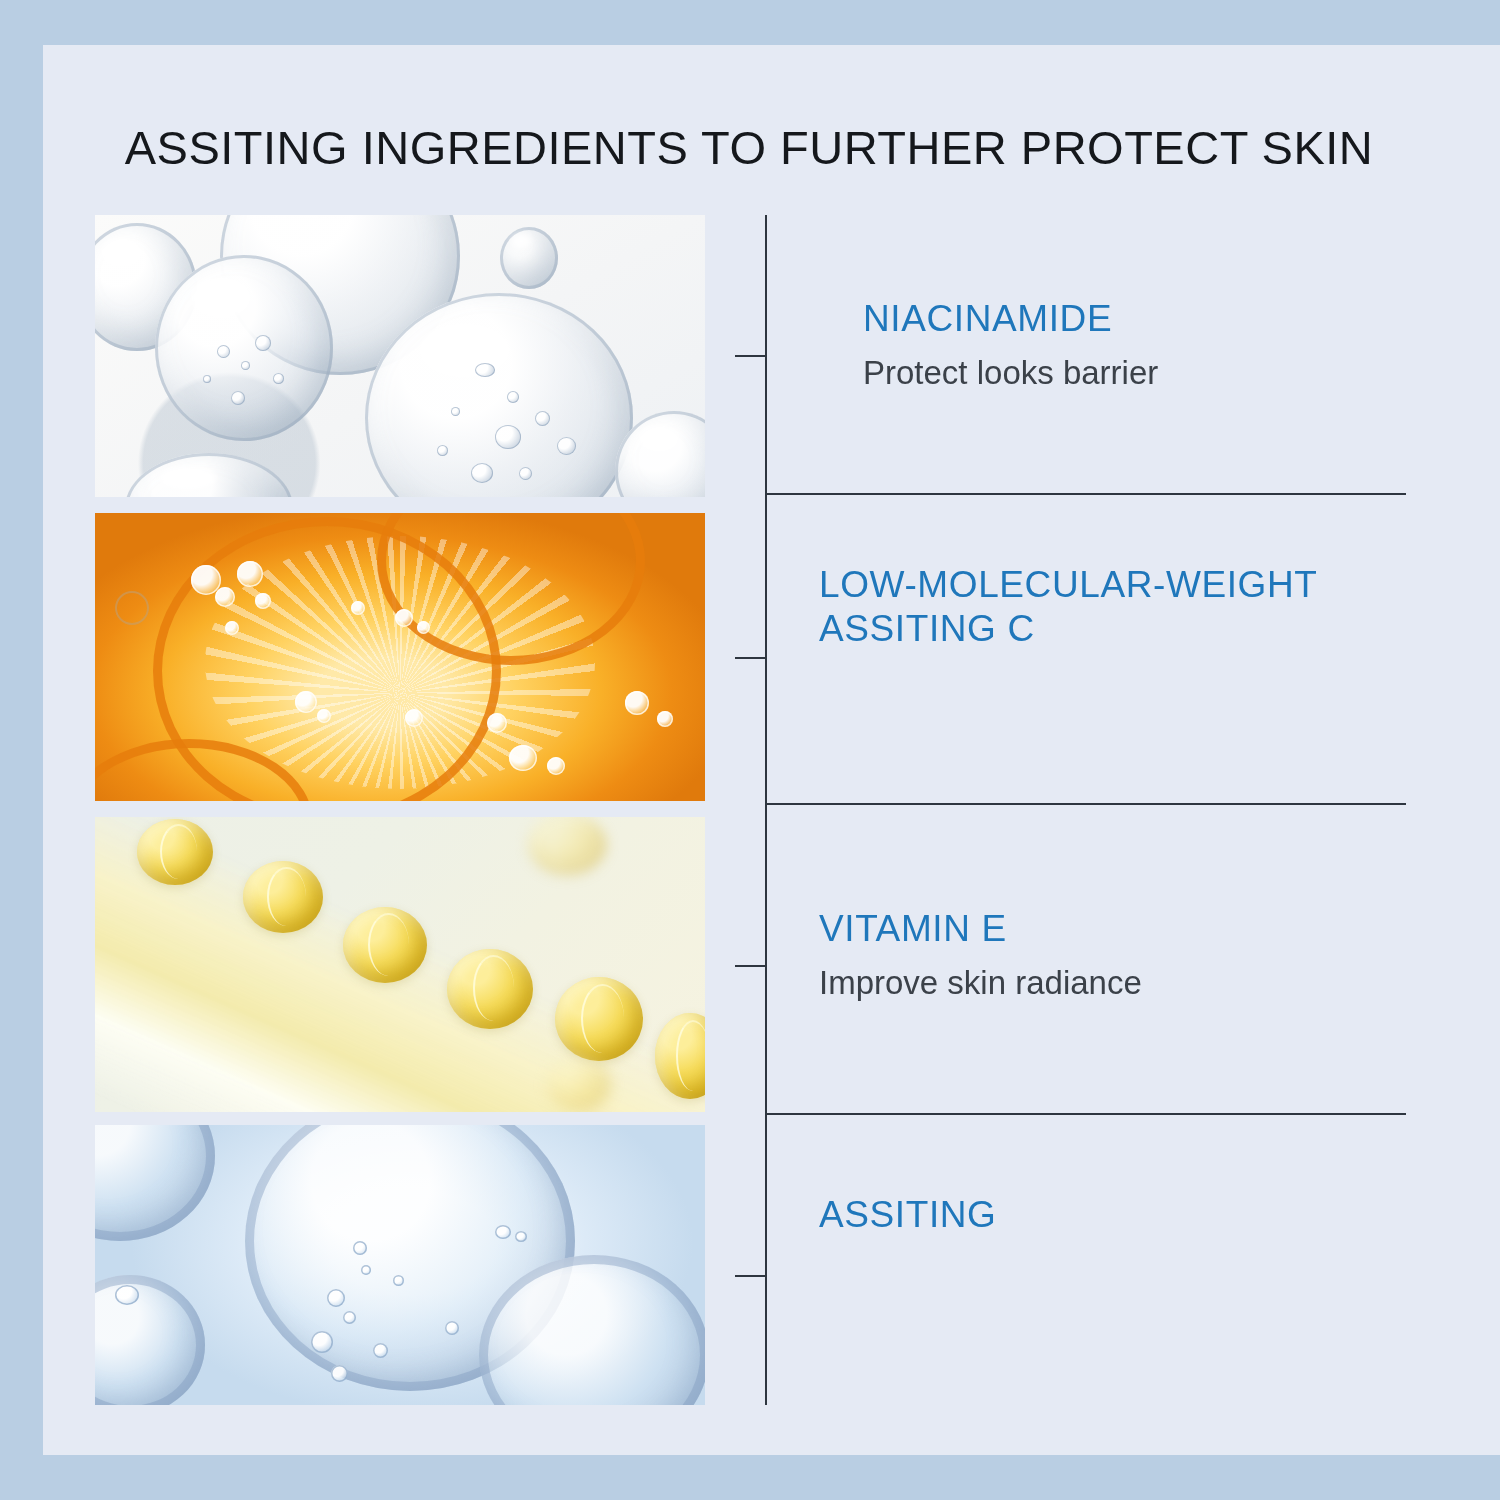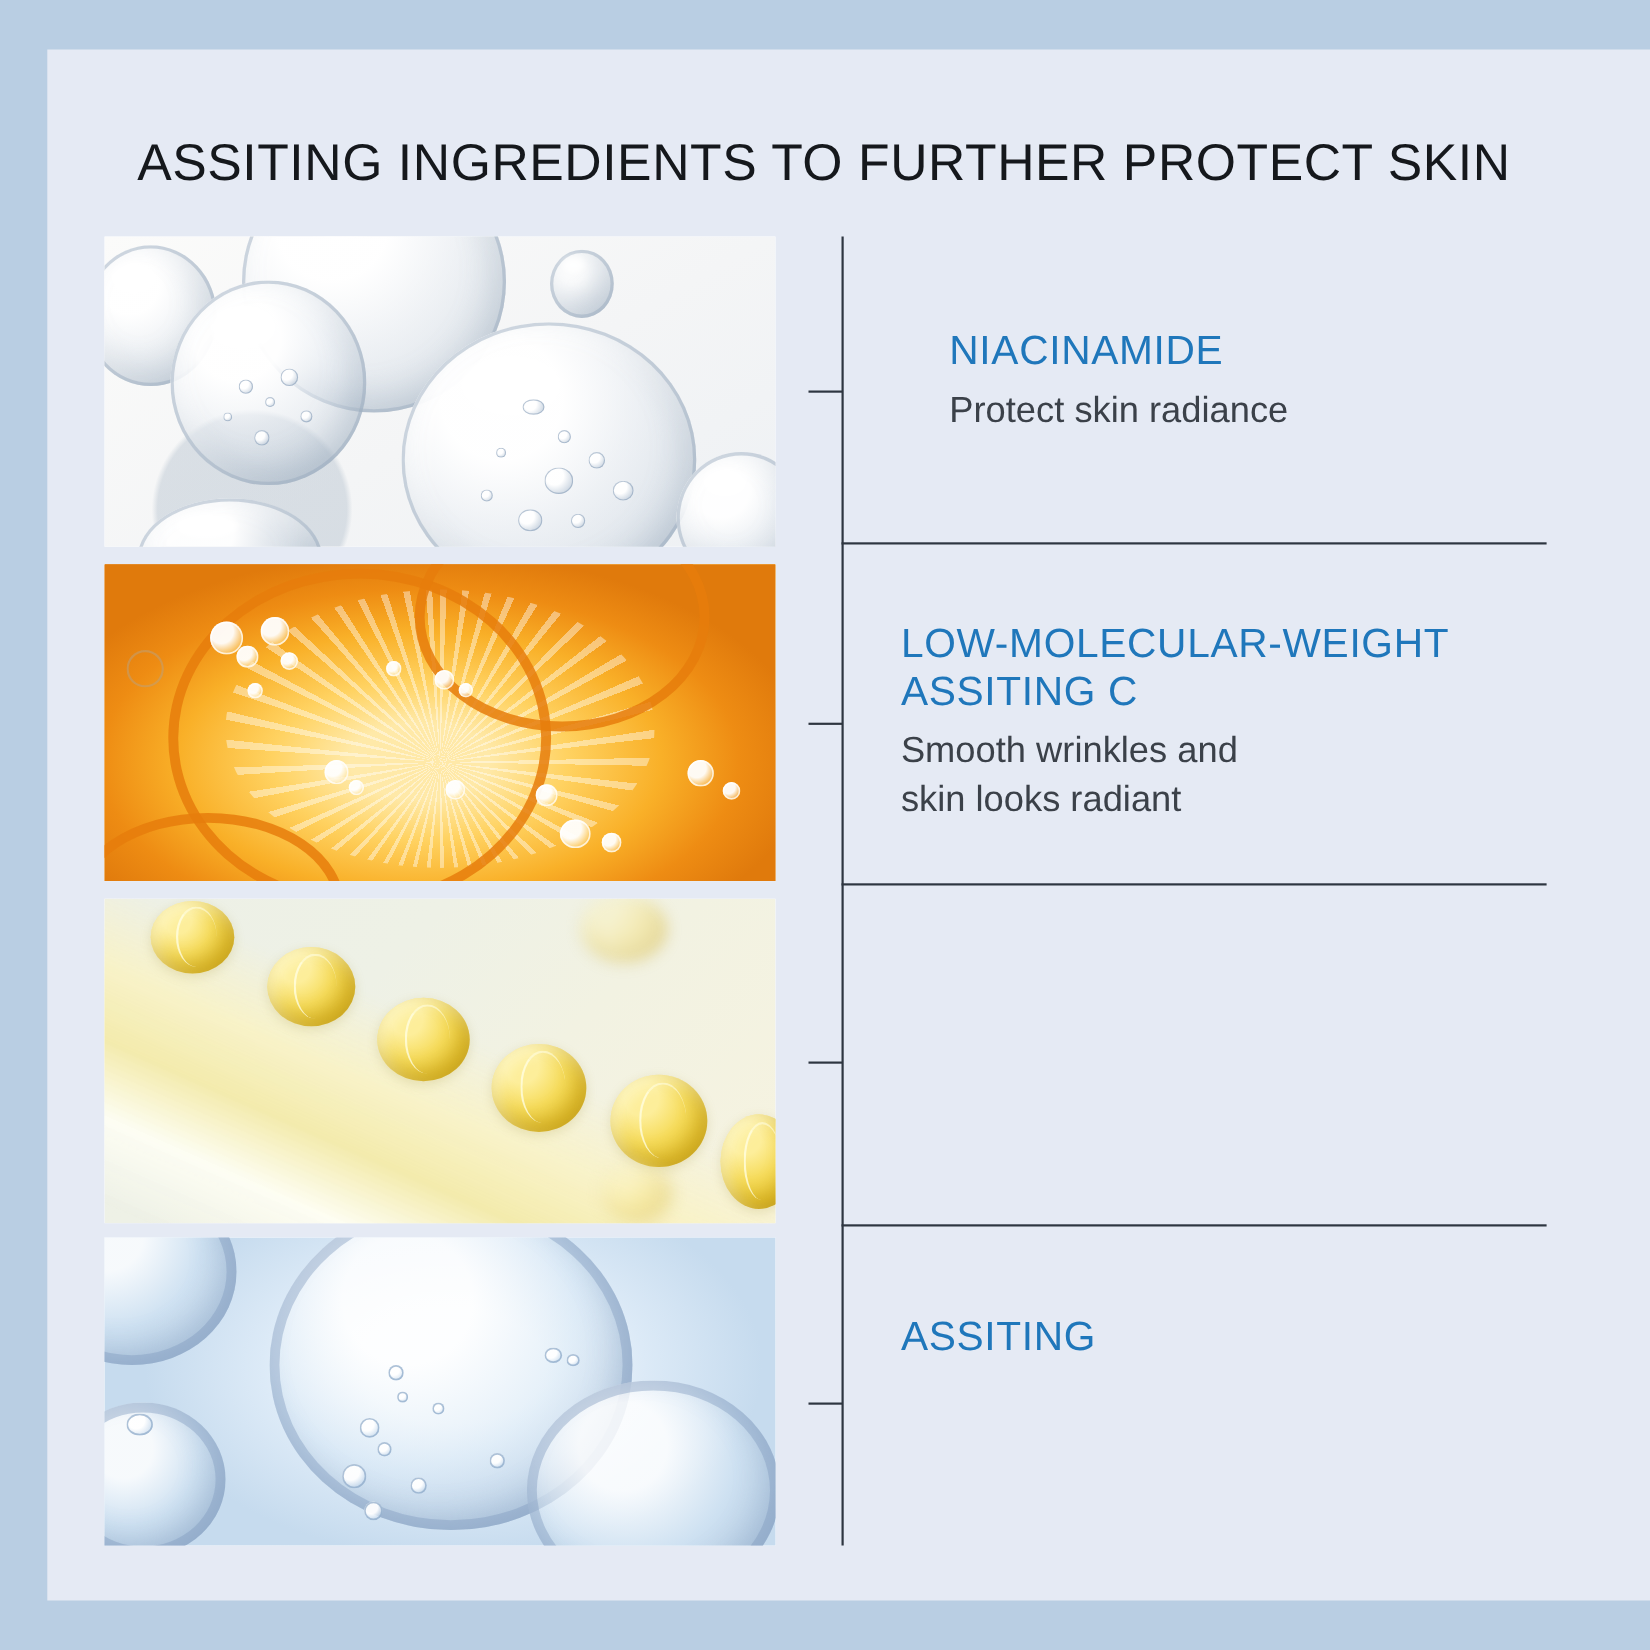--- a/index.html
+++ b/index.html
@@ -347,29 +347,31 @@
       <div class="tick" style="top:612px;"></div>
       <div class="tick" style="top:920px;"></div>
       <div class="tick" style="top:1230px;"></div>
 
       <div class="divider" style="top:448px;"></div>
       <div class="divider" style="top:758px;"></div>
       <div class="divider" style="top:1068px;"></div>
 
       <div class="entry" style="top:252px;margin-left:44px;">
         <div class="entry-name">NIACINAMIDE</div>
-        <div class="entry-desc">Protect skin radiance</div>
+        <div class="entry-desc">Protect looks barrier</div>
       </div>
 
       <div class="entry" style="top:518px;">
         <div class="entry-name">LOW-MOLECULAR-WEIGHT ASSITING C</div>
-        <div class="entry-desc">Smooth wrinkles and
-skin looks radiant</div>
-      </div>
-
+      </div>
+
+      <div class="entry" style="top:862px;">
+        <div class="entry-name">VITAMIN E</div>
+        <div class="entry-desc">Improve skin radiance</div>
+      </div>
 
       <div class="entry" style="top:1148px;">
         <div class="entry-name">ASSITING</div>
       </div>
 
     </div>
   </div>
 </div>
 
 </body></html>

